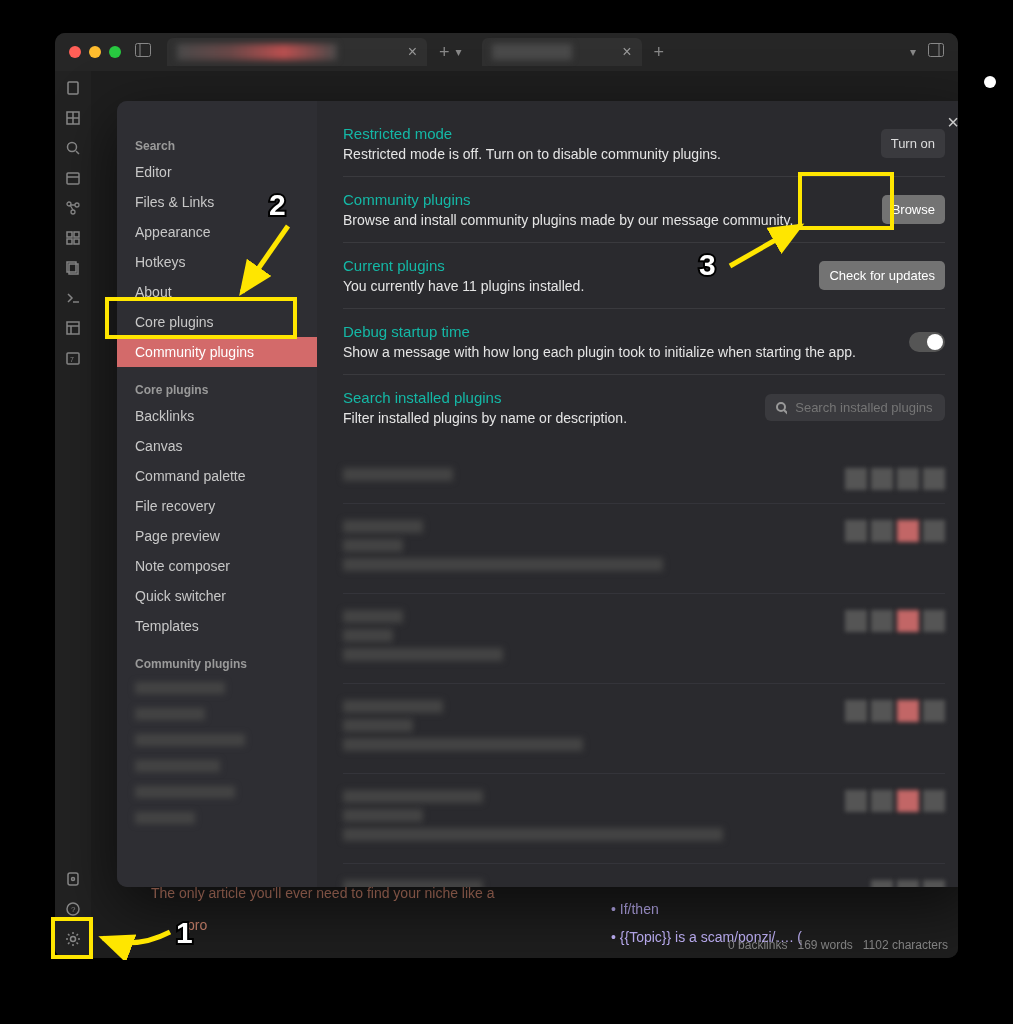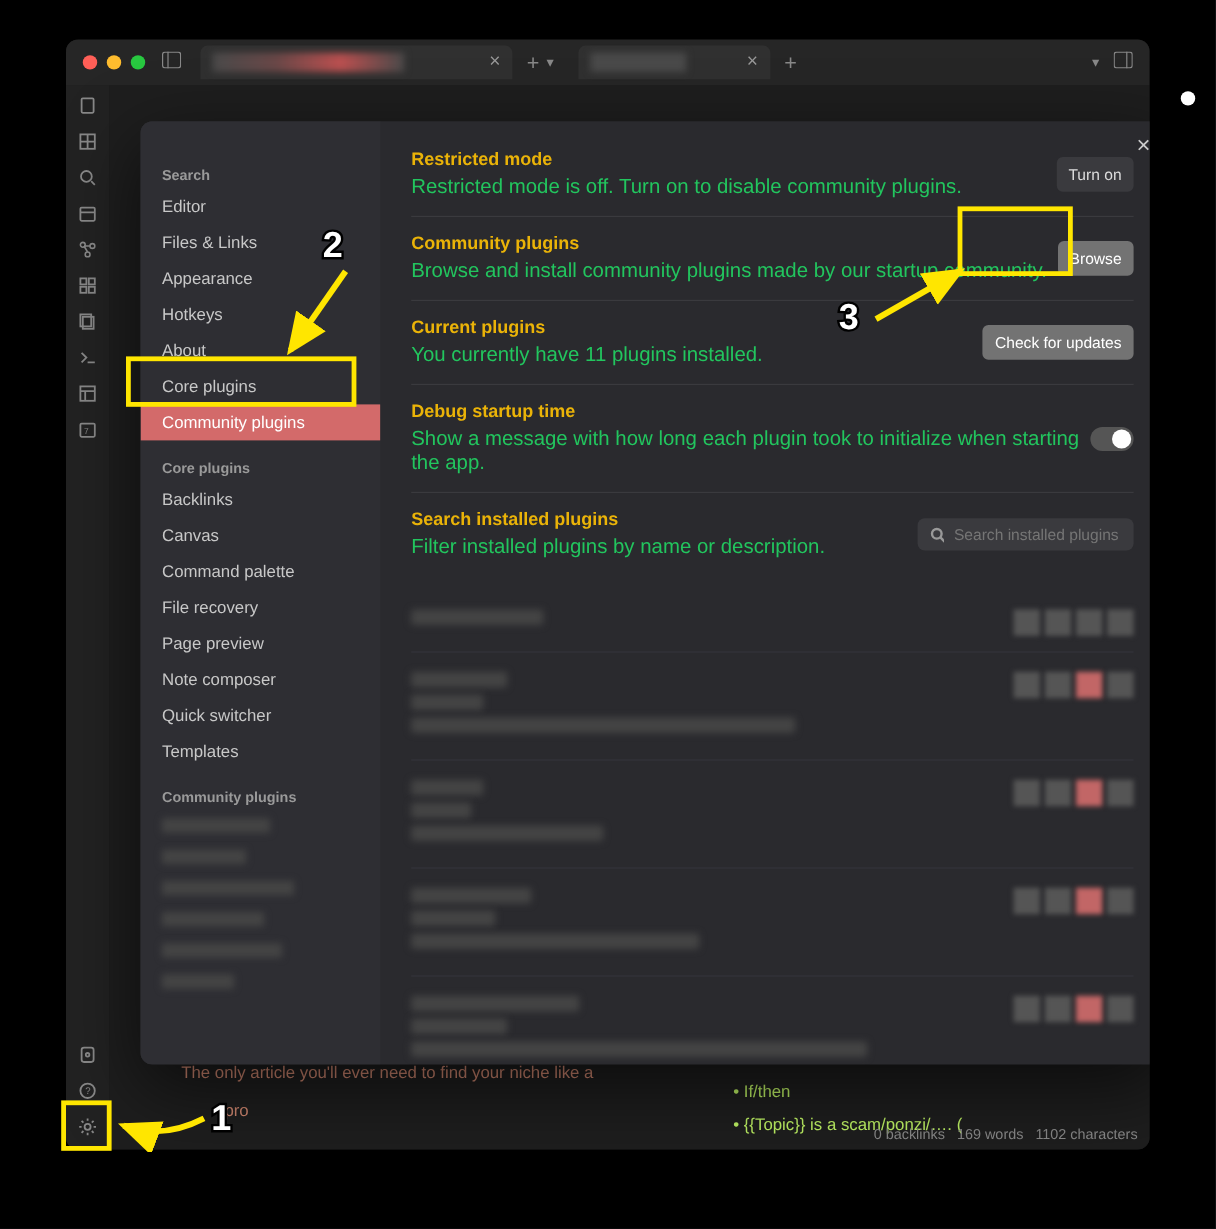--- a/index.html
+++ b/index.html
@@ -19,34 +19,34 @@
   .chev{color:#888;font-size:12px}
   .right-icons{margin-left:auto;display:flex;gap:12px;color:#888;align-items:center}
   
   .leftrail { position:absolute; left:0; top:38px; bottom:0; width:36px; background:#222; display:flex; flex-direction:column; align-items:center; padding-top:8px; gap:12px; }
   .leftrail .ic{width:18px;height:18px;color:#888;display:flex;align-items:center;justify-content:center}
   .leftrail .bottom{position:absolute;bottom:10px;left:0;right:0;display:flex;flex-direction:column;align-items:center;gap:12px}
   
   .editorbg { position:absolute; left:36px; top:38px; right:0; bottom:0; background:#1e1e1e; color:#dcdcdc; font-size:14px; }
   .editorbg .article{position:absolute;left:60px;top:814px;color:#d08770;font-size:14px}
   .editorbg .pro{position:absolute;left:96px;top:846px;color:#d08770}
-  .editorbg .list{position:absolute;left:520px;top:824px;color:#bef264;font-size:14px;line-height:28px}
+  .editorbg .list{position:absolute;left:520px;top:824px;color:#c4b5fd;font-size:14px;line-height:28px}
   .statusbar{position:absolute;right:10px;bottom:6px;color:#888;font-size:12px;display:flex;gap:10px}
   .modal{position:absolute;left:62px;top:68px;width:854px;height:786px;background:#2a2a2e;border-radius:10px;box-shadow:0 20px 60px rgba(0,0,0,.6);display:flex;overflow:hidden}
   .modal .side{width:200px;background:#2e2e33;padding:22px 0 0 0;color:#c8c8c8;font-size:14px;overflow:auto}
   .side .group{color:#9a9a9a;font-size:12px;font-weight:600;padding:4px 18px;margin-top:12px}
   .side .item{padding:7px 18px;cursor:pointer}
   .side .item.active{background:#d36a6a;color:#fff}
   .modal .main{flex:1;padding:24px 26px;color:#d8d8d8;overflow:auto;position:relative}
   .closebtn{position:absolute;right:12px;top:10px;color:#ccc;font-size:20px;cursor:pointer}
   .row{display:flex;align-items:center;border-bottom:1px solid #3a3a3e;padding:14px 0}
   .row:first-of-type{padding-top:0}
   .row .txt{flex:1}
-  .row h3{font-size:15px;font-weight:700;color:#eab308;margin-bottom:4px}
-  .row p{font-size:17px;color:#22c55e}
+  .row h3{font-size:15px;font-weight:400;color:#14b8a6;margin-bottom:4px}
+  .row p{font-size:14px;color:#e5e5e5}
   .btn{background:#3a3a3e;color:#ddd;border:none;padding:7px 10px;border-radius:5px;font-size:13px;cursor:pointer}
   .btn.accent{background:#737373;color:#fff}
   .toggle{width:36px;height:20px;background:#555;border-radius:10px;position:relative}
   .toggle .knob{position:absolute;right:2px;top:2px;width:16px;height:16px;background:#fff;border-radius:50%}
   .searchbox{background:#3a3a3e;border-radius:6px;padding:6px 10px;display:flex;align-items:center;gap:8px;width:180px;color:#999}
   .searchbox input{background:none;border:none;outline:none;color:#ccc;font-size:13px;width:100%}
   .pluginlist{margin-top:12px}
   .plugin{padding:16px 0;border-bottom:1px solid #34343a}
   .plugin .line{height:13px;background:#444;filter:blur(3px);margin-bottom:6px;border-radius:2px}
   .plugin .controls{float:right;display:flex;gap:4px}
@@ -251,21 +251,21 @@
         <div class="txt">
           <h3>Restricted mode</h3>
           <p>Restricted mode is off. Turn on to disable community plugins.</p>
         </div>
         <button class="btn">Turn on</button>
       </div>
 
       <div class="row">
         <div class="txt">
           <h3>Community plugins</h3>
-          <p>Browse and install community plugins made by our startup community.</p>
+          <p>Browse and install community plugins made by our message community.</p>
         </div>
         <button class="btn accent">Browse</button>
       </div>
 
       <div class="row">
         <div class="txt">
           <h3>Current plugins</h3>
           <p>You currently have 11 plugins installed.</p>
         </div>
         <button class="btn accent">Check for updates</button>

